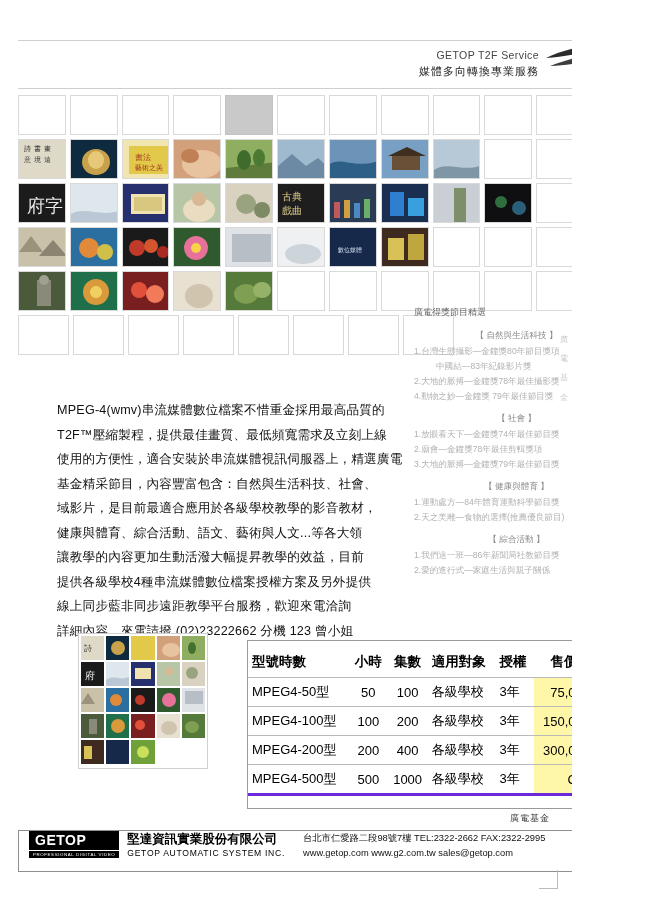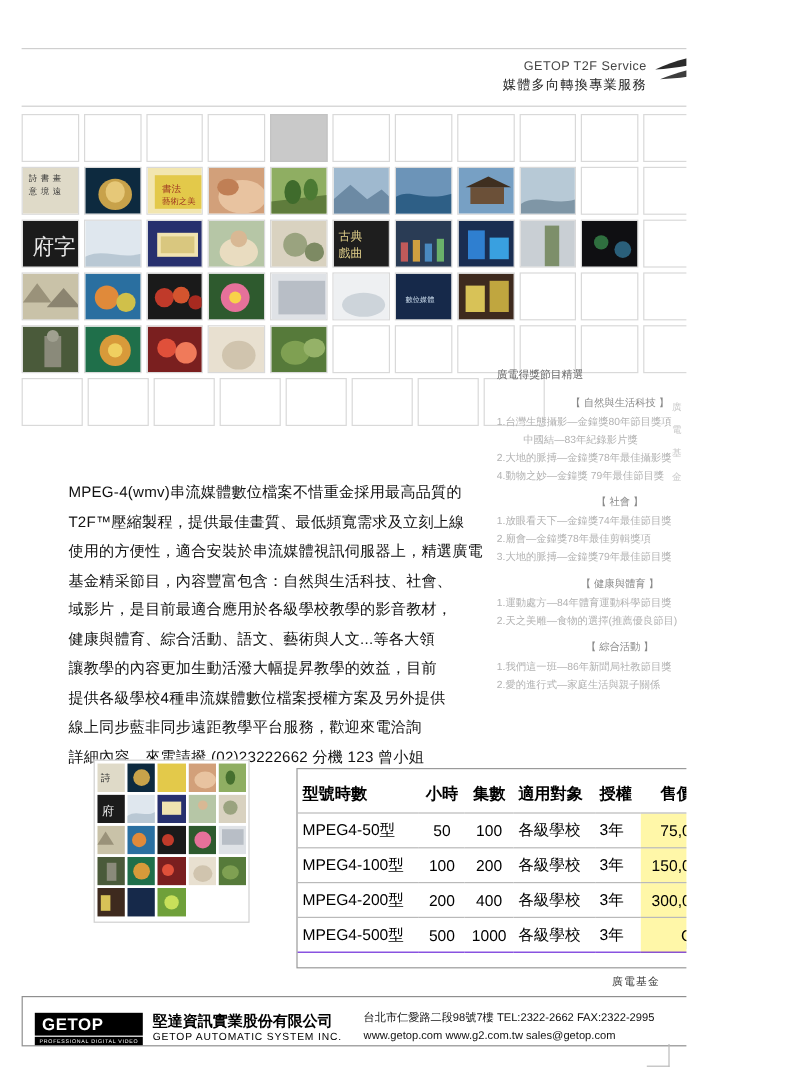--- a/index.html
+++ b/index.html
@@ -207,21 +207,21 @@
     padding: 5px 4px;
     border-top: 1px solid #b9b9b9;
     white-space: nowrap;
   }
   table.price td.num, table.price th.num { text-align: center; }
   table.price td.price-cell {
     background: #fff7a8;
     text-align: right;
     font-weight: normal;
   }
-  table.price tr:last-child td { border-bottom: 1px solid #6d28d9; }
+  table.price tr:last-child td { border-bottom: 3px solid #6d28d9; }
   .shadow-bar {
     position: absolute;
     left: 255px; top: 786px;
     width: 352px; height: 5px;
     background: #b9b9b9;
   }
   .shadow-side {
     position: absolute;
     left: 604px; top: 648px;
     width: 5px; height: 143px;
@@ -244,21 +244,21 @@
     width: 618px;
     height: 42px;
     border: 1px solid #8f8f8f;
     box-sizing: border-box;
     background: #fff;
   }
   .footer-inner {
     position: relative;
     height: 100%;
     display: flex;
-    align-items: flex-end;
+    align-items: flex-start;
     padding-left: 10px;
   }
   .getop-mark {
     background: #000;
     color: #fff;
     font-size: 14px;
     font-weight: bold;
     letter-spacing: .5px;
     padding: 2px 6px;
     line-height: 1.1;

